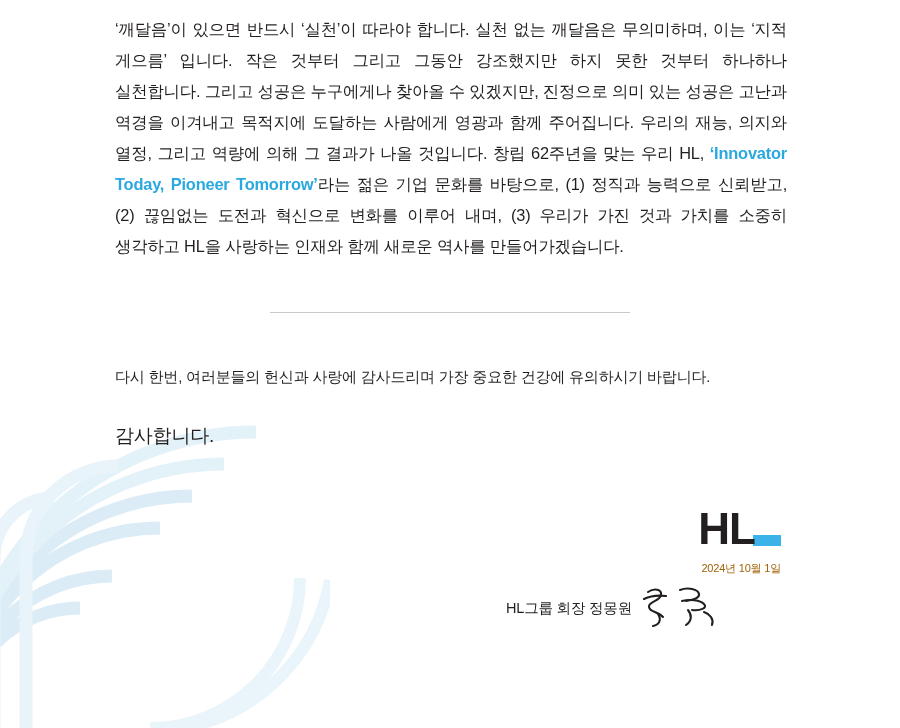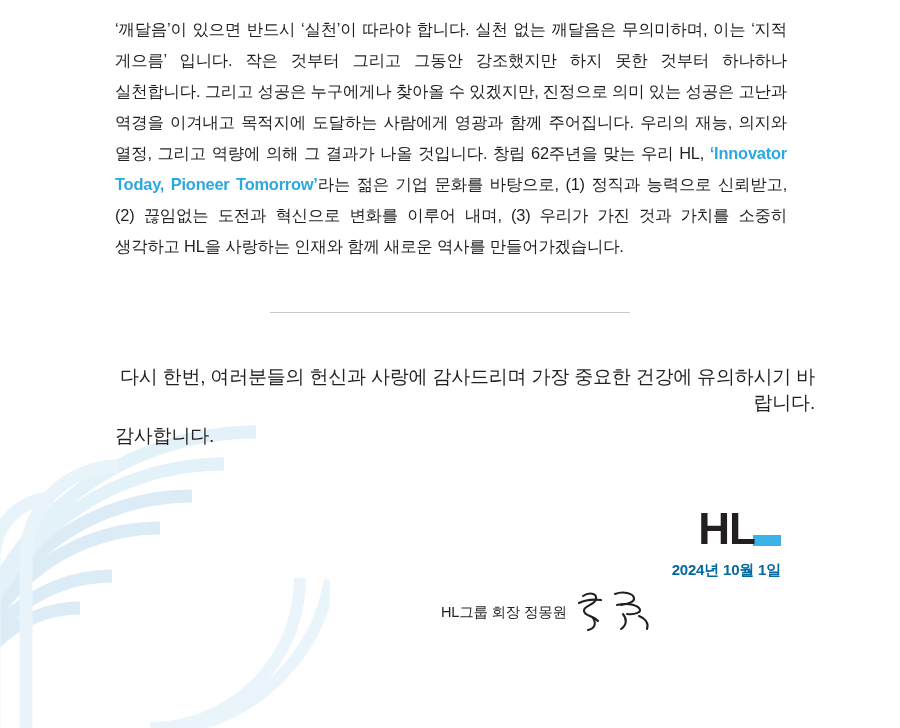--- a/index.html
+++ b/index.html
@@ -65,25 +65,24 @@
     height: 1px;
     background: #c9c9c9;
   }
 
   .para-thanks-1 {
     position: absolute;
     left: 115px;
     top: 364px;
     width: 700px;
     margin: 0;
-    font-size: 19px;
+    font-size: 15px;
     line-height: 26px;
     color: #231f20;
     letter-spacing: -0.2px;
-    text-align: right;
   }
   .para-thanks-2 {
     position: absolute;
     left: 115px;
     top: 423px;
     margin: 0;
     font-size: 19px;
     line-height: 26px;
     color: #231f20;
     letter-spacing: -0.2px;
@@ -122,31 +121,30 @@
   }
   .logo-bar {
     width: 28px;
     height: 11px;
     background: #3bb3e8;
     margin-left: -2px;
     margin-bottom: 1px;
   }
 
   .sign-date {
-    font-size: 15px;
-    color: #0369a1;
+    font-size: 11px;
+    color: #a16207;
     letter-spacing: -0.2px;
     margin-bottom: 10px;
-    font-weight: bold;
   }
 
   .sign-row {
     display: flex;
     align-items: center;
-    justify-content: flex-start;
+    justify-content: center;
     gap: 10px;
   }
   .sign-name {
     font-size: 14.5px;
     color: #231f20;
     letter-spacing: -0.2px;
   }
   .sign-mark {
     width: 74px;
     height: 44px;

